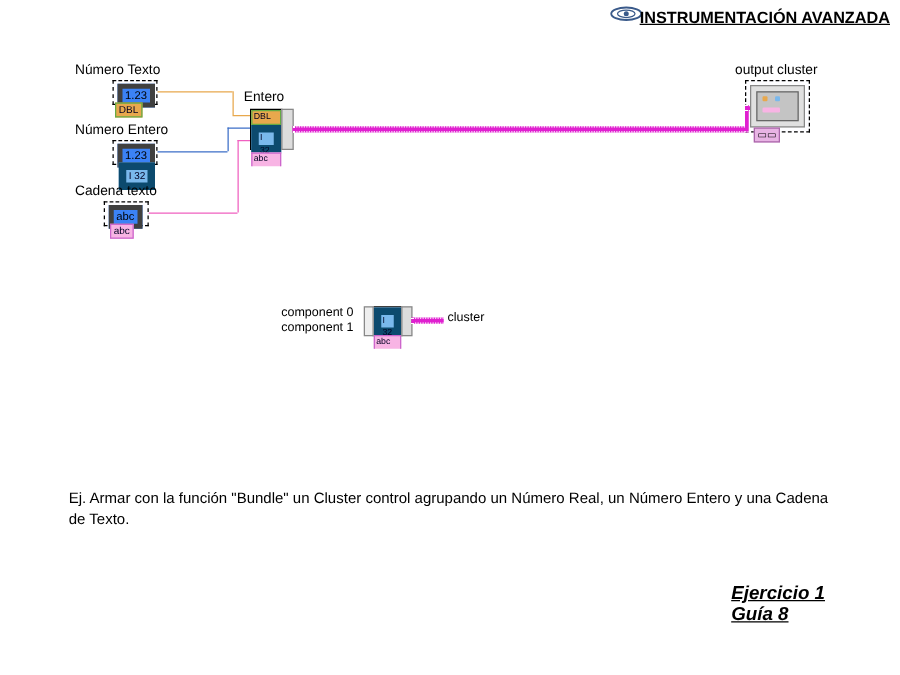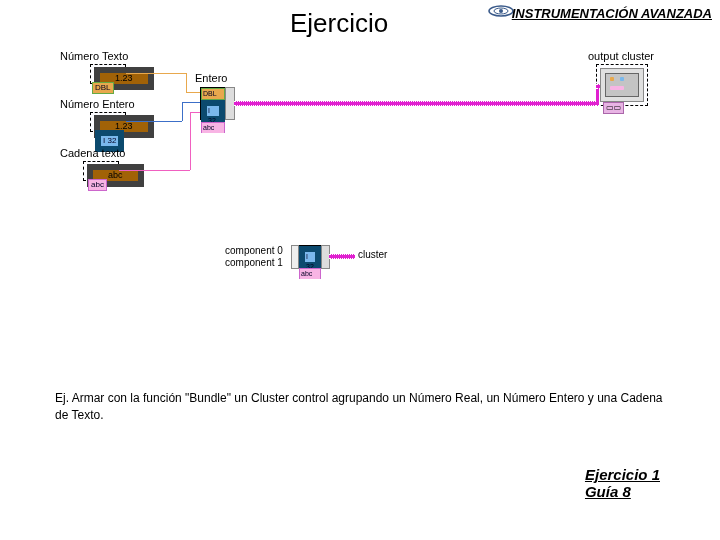--- a/index.html
+++ b/index.html
@@ -1,23 +1,23 @@
 <!DOCTYPE html>
 <html><head>
 <meta charset="utf-8">
 <style>
 body{margin:0;padding:0;font-family:Arial,sans-serif;background:#fff;width:720px;height:540px;position:relative;overflow:hidden}
 .header{position:absolute;top:0;left:0;right:0;height:40px}
 .title{position:absolute;left:290px;top:8px;font-size:26px;color:#000}
 .logo{position:absolute;right:205px;top:2px;width:28px;height:18px}
 .logo svg{width:28px;height:18px}
-.subtitle{position:absolute;right:8px;top:6px;font-size:13px;font-style:italic;font-weight:bold;text-decoration:underline;color:#000}
+.subtitle{position:absolute;right:8px;top:6px;font-size:13px;font-weight:bold;text-decoration:underline;color:#000}
 .diagram{position:absolute;left:50px;top:50px;right:50px;height:270px}
 .label{position:absolute;font-size:11px;color:#000}
-.node-box{position:absolute;border:6px solid #404040;background:#a16207;font-size:9px;padding:1px 15px;line-height:1}
+.node-box{position:absolute;border:4px solid #404040;background:#3b82f6;font-size:9px;padding:1px 2px;line-height:1}
 .tag{position:absolute;font-size:8px;padding:0 2px;line-height:1.2}
 .tag.dbl{background:#e8a84d;color:#002;border:1px solid #6a4}
 .tag.i32{background:#7ab8ec;color:#002;border:6px solid #0c4a6e}
 .tag.abc{background:#f8b4e4;color:#002;border:1px solid #c6c}
 .bundle-node{position:absolute;border:1px solid #000;background:#fff}
 .bundle-row{height:10px;border-bottom:1px solid #aaa;font-size:7px;padding:0 1px;line-height:10px}
 .bundle-row:last-child{border-bottom:none}
 .output-node{position:absolute;border:1px solid #888;background:#e0e0e0;width:42px;height:32px}
 .output-inner{position:absolute;left:4px;top:4px;right:4px;bottom:4px;background:#c4c4c4;border:1px solid #666}
 .output-dots{position:absolute;width:100%;height:100%}
@@ -29,21 +29,20 @@
 .wire.blue{background:#3c6fc8}
 .wire.pink{background:#f060c0}
 .sel-box{position:absolute;border:1px dashed #000;background:rgba(240,240,255,0.1)}
 .instruction{position:absolute;left:55px;top:390px;right:55px;font-size:12px;color:#000;line-height:1.4}
 .footer{position:absolute;right:60px;bottom:40px;font-size:15px;font-weight:bold;font-style:italic;text-decoration:underline;text-align:left}
 </style>
 </head>
 <body>
 
 <div class="header">
-  <div class="title">Ejercicio</div>
   <div class="logo">
     <svg viewBox="0 0 28 18">
         <ellipse cx="14" cy="9" rx="12" ry="5" fill="none" stroke="#3a5a8a" stroke-width="1.5"></ellipse>
         <ellipse cx="14" cy="9" rx="7" ry="3" fill="none" stroke="#3a5a8a" stroke-width="1"></ellipse>
         <circle cx="14" cy="9" r="2" fill="#3a5a8a"></circle>
       </svg>
   </div>
   <div class="subtitle">INSTRUMENTACIÓN AVANZADA</div>
 </div>
 

